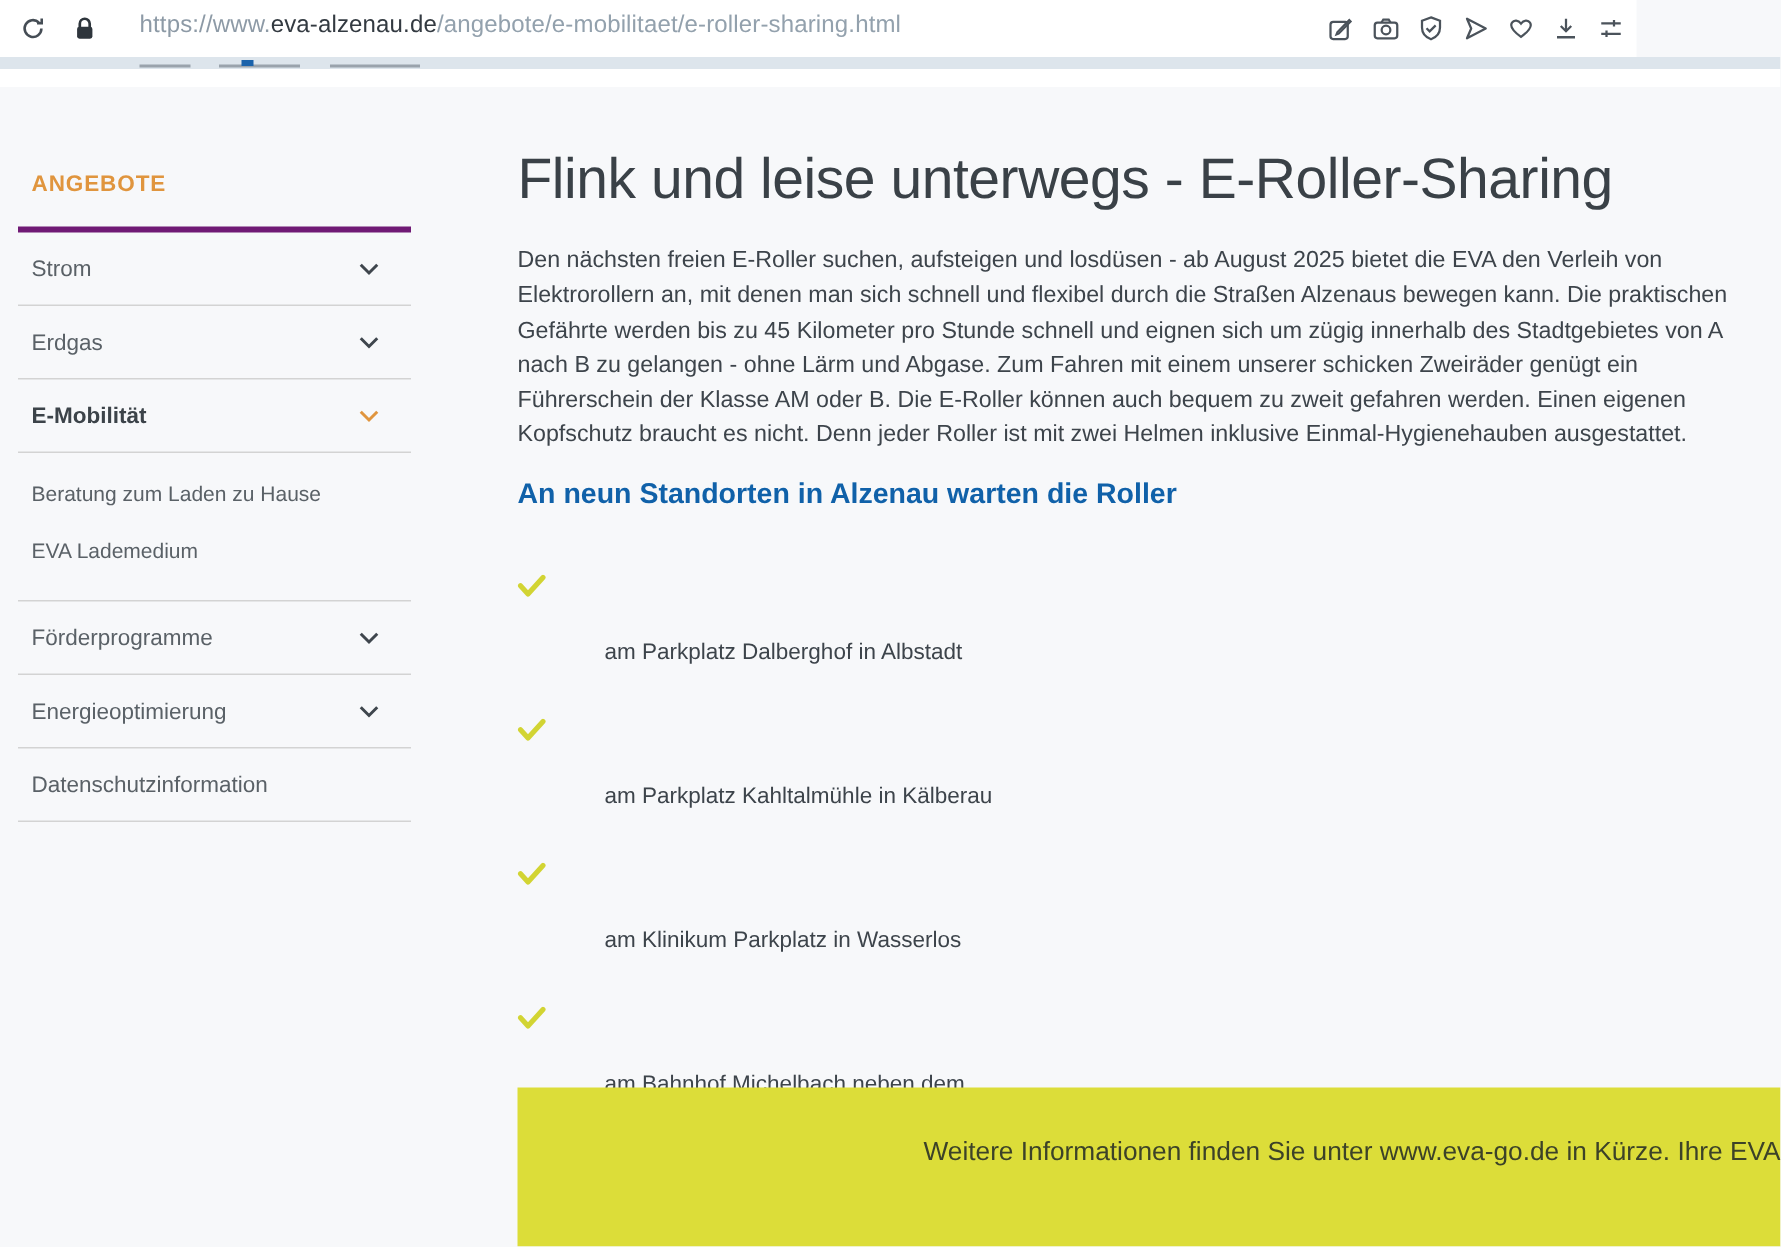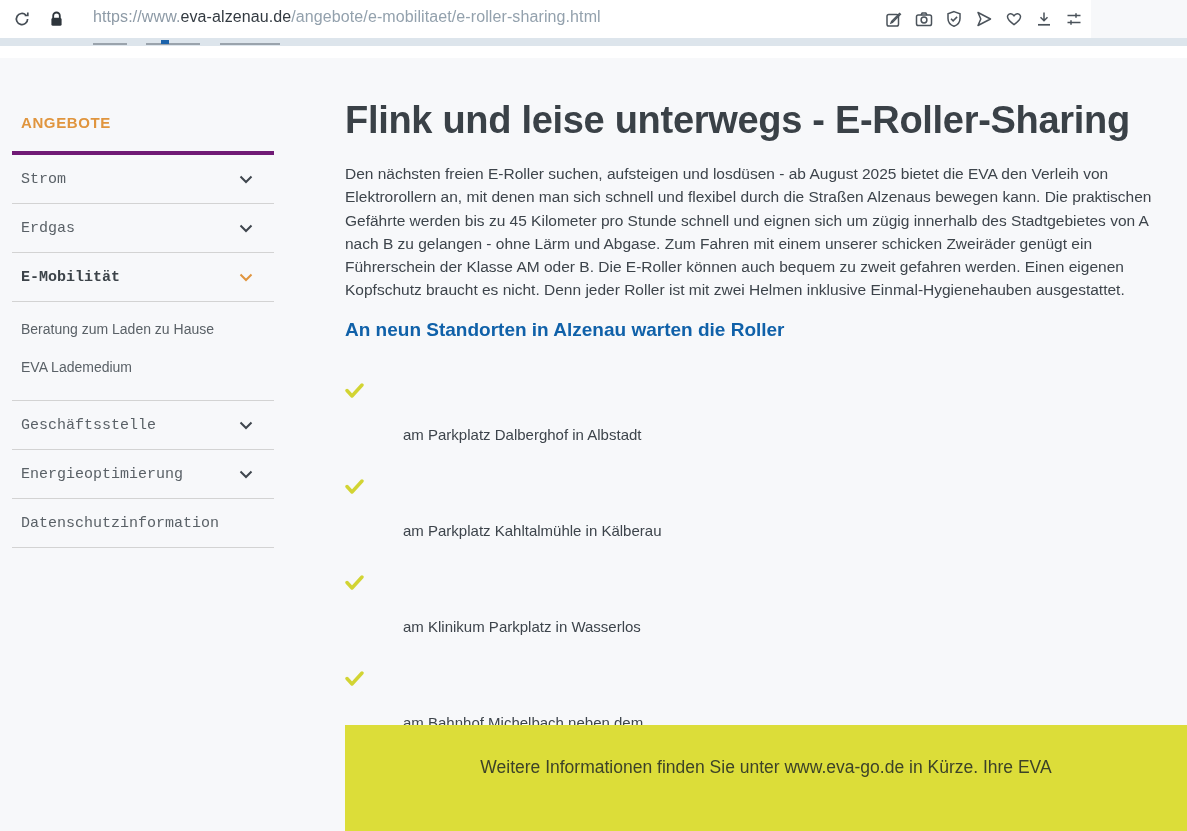--- a/index.html
+++ b/index.html
@@ -24,38 +24,38 @@
   .header-band  { position:absolute; top:46px; left:0; width:1187px; height:12px; background:#ffffff; }
   .nav-stub { position:absolute; height:2px; background:#9aa3ac; top:43px; }
   .nav-stub-1 { left:93px; width:34px; }
   .nav-stub-2 { left:146px; width:54px; }
   .nav-stub-3 { left:220px; width:60px; }
   .nav-stub-active { position:absolute; top:40px; left:161px; width:8px; height:4px; background:#1b63ab; }
 
   
   .sidebar { position:absolute; left:12px; top:100px; width:262px; }
   .side-title { height:55px; padding:14px 0 0 9px; font-size:15px; font-weight:bold; color:#e0953e; letter-spacing:.6px; border-bottom:4px solid #701a75; }
-  .side-row { position:relative; height:49px; border-bottom:1px solid #d3d3d3; display:flex; align-items:center; padding-left:9px; font-size:15px; color:#5a6167; cursor:pointer;font-family:Liberation Mono, monospace; }
+  .side-row { position:relative; height:49px; border-bottom:1px solid #d3d3d3; display:flex; align-items:center; padding-left:9px; font-size:15px; color:#5a6167; cursor:pointer; }
   .side-row.active { font-weight:bold; color:#3c4349; }
   .side-chevron { position:absolute; right:21px; top:50%; margin-top:-4px; width:14px; height:9px; }
   .side-chevron svg { width:100%; height:100%; display:block; }
   .submenu { border-bottom:1px solid #d3d3d3; padding:8px 0 14px 0; }
   .sub-row { height:38px; display:flex; align-items:center; padding-left:9px; font-size:14px; color:#5a6167; cursor:pointer; }
 
   
   .main { position:absolute; left:345px; top:95px; width:833px; }
-  .page-title { font-size:38px; font-weight:700; color:#3a4147; letter-spacing:-.3px; line-height:50px; margin-bottom:17px; }
+  .page-title { font-size:38px; font-weight:400; color:#3a4147; letter-spacing:-.3px; line-height:50px; margin-bottom:17px; }
   .intro { font-size:15.5px; line-height:23.3px; color:#3d444b; margin-bottom:17px; }
   .sub-heading { font-size:19px; font-weight:bold; color:#1061a9; margin-bottom:41px; }
   .loc-list { list-style:none; }
   .loc-list li { position:relative; padding-left:33px; font-size:15px; line-height:21px; color:#3d444b; margin-bottom:12px; white-space:pre-wrap; }
   .check { position:absolute; left:0; top:1px; width:19px; height:16px; }
   .check svg { width:100%; height:100%; display:block; }
 
-  .banner { position:absolute; left:345px; top:725px; width:842px; height:106px; background:#dcdd39; text-align:center; padding-top:32px; }
+  .banner { position:absolute; left:345px; top:725px; width:842px; height:106px; background:#dcdd39; text-align:right; padding-top:32px; }
   .banner-text { font-size:17.5px; color:#3c4228; }
 </style>
 </head>
 <body>
 
 <div class="toolbar">
   <span class="tb-icon reload">
     <svg viewBox="0 0 18 18">
         <path d="M14.6 9a5.6 5.6 0 1 1-1.7-4" fill="none" stroke="#454d55" stroke-width="1.7"></path>
         <path d="M14.8 2.4v3.1h-3.1" fill="none" stroke="#454d55" stroke-width="1.7"></path>
@@ -156,21 +156,21 @@
     <div class="sub-row">
       <span>Beratung zum Laden zu Hause</span>
     </div>
     <div class="sub-row">
       <span>EVA Lademedium</span>
     </div>
   </div>
 
 
   <div class="side-row">
-    <span>Geschäftsstelle</span>
+    <span>Förderprogramme</span>
     <span class="side-chevron">
       <svg viewBox="0 0 14 9">
           <path d="M1.5 1.5L7 7l5.5-5.5" fill="none" stroke="#3f464d" stroke-width="2"></path>
         </svg>
     </span>
   </div>
 
   <div class="side-row">
     <span>Energieoptimierung</span>
     <span class="side-chevron">

